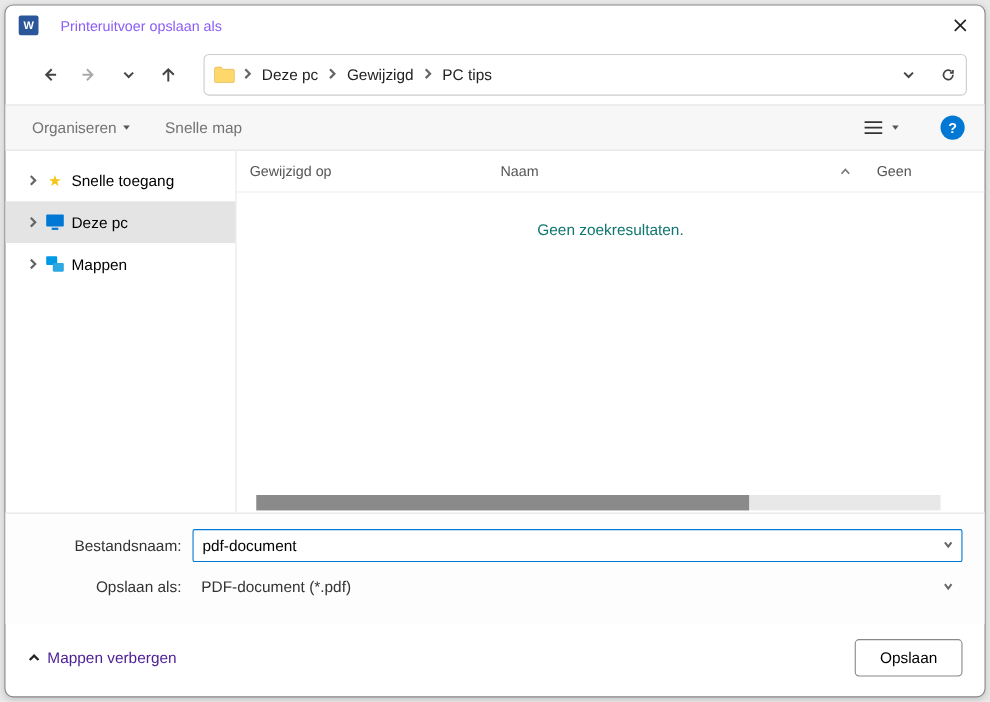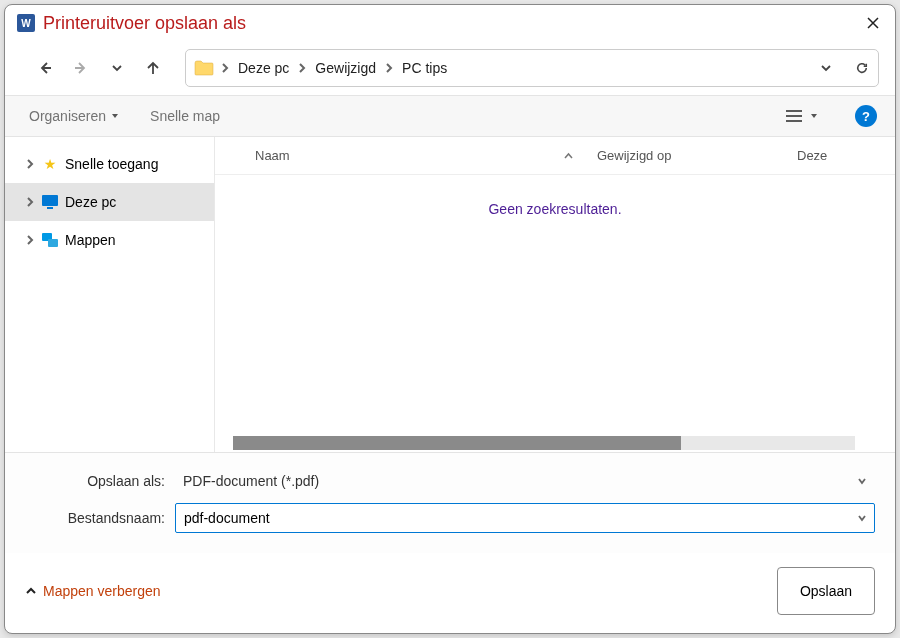--- a/index.html
+++ b/index.html
@@ -9,21 +9,21 @@
   background: #fff;
   border: 1px solid #888;
   border-radius: 8px;
   display: flex; flex-direction: column;
   box-shadow: 0 2px 6px rgba(0,0,0,0.15);
 }
 .titlebar {
   height: 36px; display: flex; align-items: center; padding: 0 10px 0 12px;
 }
 .titlebar .app-icon { width: 18px; height: 18px; background:#2b579a; border-radius:2px; display:flex;align-items:center;justify-content:center;color:#fff;font-size:10px;font-weight:bold;}
-.titlebar .title { margin-left: 8px; font-size: 18px; color:#b91c1c; flex:1;}
+.titlebar .title { margin-left: 20px; font-size: 13px; color:#8b5cf6; flex:1;}
 .titlebar .close { width:24px;height:24px;display:flex;align-items:center;justify-content:center;cursor:pointer;}
 .titlebar .close svg{width:12px;height:12px;stroke:#222;stroke-width:1.5;}
 
 .nav-row {
   display:flex; align-items:center; gap:4px;
   padding: 8px 16px 8px 24px;
 }
 .nav-btn {
   width:32px;height:32px;display:flex;align-items:center;justify-content:center;
   border-radius:4px; cursor:pointer;
@@ -71,39 +71,39 @@
 .pc-ico svg{fill:#0078d4;}
 .net-ico svg{fill:#0099e5;}
 
 .content-pane{flex:1;display:flex;flex-direction:column;min-width:0;}
 .col-headers{display:flex;align-items:center;height:38px;border-bottom:1px solid #eee;font-size:13px;color:#555;}
 .col-headers .col{padding:0 12px;display:flex;align-items:center;gap:6px;}
 .col-headers .col-name{flex:0 0 370px;padding-left:40px;}
 .col-headers .col-mod{flex:0 0 200px;}
 .col-headers .col-type{flex:1;}
 .sort-ind svg{width:9px;height:8px;stroke:#777;stroke-width:1.5;fill:none;}
-.empty-msg{text-align:center;font-size:14px;color:#4c1d95;padding-top:26px;}
+.empty-msg{text-align:center;font-size:14px;color:#0f766e;padding-top:26px;}
 .content-scroll{flex:1;position:relative;}
 .hscroll{position:absolute;left:18px;right:40px;bottom:2px;height:14px;background:#e8e8e8;}
 .hscroll .thumb{position:absolute;left:0;width:72%;top:0;bottom:0;background:#8a8a8a;}
 
 .form-area{border-top:1px solid #e4e4e4;padding:14px 20px 12px;background:#fdfdfd;}
 .form-row{display:flex;align-items:center;margin-bottom:8px;}
 .form-row label{width:150px;text-align:right;font-size:14px;color:#333;padding-right:10px;}
 .form-row .field{flex:1;position:relative;}
 .form-row input.fn{width:100%;height:30px;border:1px solid #0078d4;outline:none;padding:0 28px 0 8px;font-size:14px;border-radius:2px;}
 .form-row .combo{width:100%;height:28px;display:flex;align-items:center;padding:0 28px 0 8px;font-size:14px;color:#333;position:relative;cursor:pointer;}
 .dd-caret{position:absolute;right:8px;top:50%;transform:translateY(-50%);}
 .dd-caret svg{width:10px;height:10px;stroke:#666;stroke-width:1.8;fill:none;}
 
 .footer{display:flex;align-items:center;padding:14px 20px 18px;gap:12px;}
-.footer .hide-folders{display:flex;align-items:center;gap:6px;font-size:14px;color:#c2410c;cursor:pointer;}
+.footer .hide-folders{display:flex;align-items:center;gap:6px;font-size:14px;color:#4c1d95;cursor:pointer;}
 .footer .hide-folders svg{width:12px;height:12px;stroke:#222;stroke-width:2;fill:none;}
 .footer .sp{flex:1;}
-.btn{min-width:98px;height:48px;border:1px solid #bbb;background:#fff;border-radius:4px;font-size:14px;cursor:pointer;padding:0 18px;}
+.btn{min-width:98px;height:34px;border:1px solid #bbb;background:#fff;border-radius:4px;font-size:14px;cursor:pointer;padding:0 18px;}
 .btn.primary{border-color:#888;}
 
 .folder-svg{width:20px;height:16px;}
 </style>
 </head>
 <body>
 
 <div class="window">
 
   <div class="titlebar">
@@ -214,63 +214,63 @@
               <rect x="1" y="2" width="10" height="8" rx="1"></rect>
               <rect x="7" y="8" width="10" height="8" rx="1" fill="#2ea8e0"></rect>
             </svg>
           </span>
         <span>Mappen</span>
       </div>
     </div>
 
     <div class="content-pane">
       <div class="col-headers">
+        <div class="col col-mod">
+            <span>Gewijzigd op</span>
+          </div>
         <div class="col col-name">
           <span>Naam</span>
           <span class="sort-ind" style="margin-left:auto"><svg viewBox="0 0 9 8">
                 <path d="M1 6 L4.5 2 L8 6"></path>
               </svg></span>
         </div>
-        <div class="col col-mod">
-            <span>Gewijzigd op</span>
-          </div>
         <div class="col col-type">
-            <span>Deze</span>
+            <span>Geen</span>
           </div>
       </div>
       <div class="content-scroll">
         <div class="empty-msg">Geen zoekresultaten.</div>
         <div class="hscroll">
             <div class="thumb"></div>
           </div>
       </div>
     </div>
   </div>
 
   <div class="form-area">
+    <div class="form-row">
+      <label>Bestandsnaam:</label>
+      <div class="field">
+        <input class="fn" type="text" value="pdf-document" style="">
+        <span class="dd-caret"><svg viewBox="0 0 10 10">
+              <path d="M2 3 L5 7 L8 3"></path>
+            </svg></span>
+      </div>
+    </div>
     <div class="form-row">
       <label>Opslaan als:</label>
       <div class="field">
         <div class="combo">
           <span>PDF-document (*.pdf)</span>
           <span class="dd-caret"><svg viewBox="0 0 10 10">
                 <path d="M2 3 L5 7 L8 3"></path>
               </svg></span>
         </div>
       </div>
     </div>
-    <div class="form-row">
-      <label>Bestandsnaam:</label>
-      <div class="field">
-        <input class="fn" type="text" value="pdf-document" style="">
-        <span class="dd-caret"><svg viewBox="0 0 10 10">
-              <path d="M2 3 L5 7 L8 3"></path>
-            </svg></span>
-      </div>
-    </div>
   </div>
 
   <div class="footer">
     <div class="hide-folders">
       <svg viewBox="0 0 12 12">
           <path d="M2 8 L6 4 L10 8"></path>
         </svg>
       <span>Mappen verbergen</span>
     </div>
     <div class="sp"></div>

